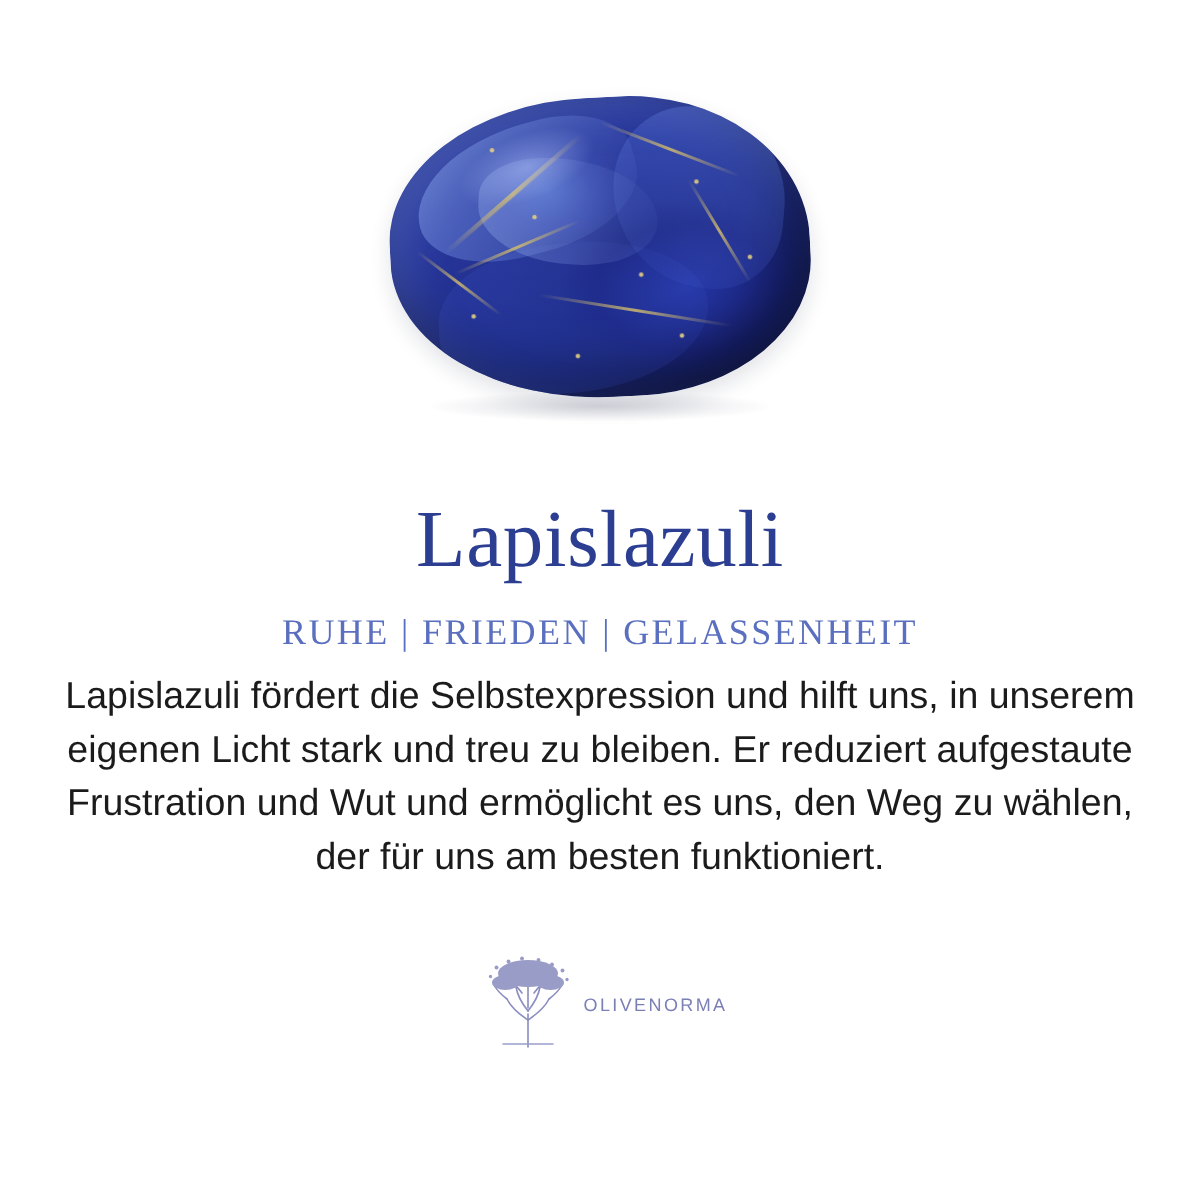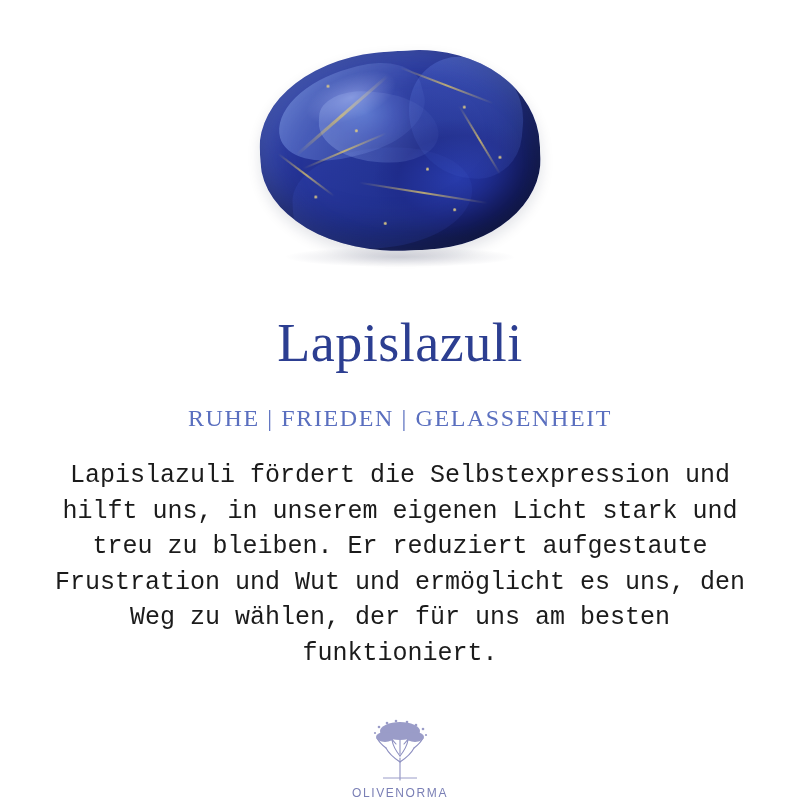--- a/index.html
+++ b/index.html
@@ -131,47 +131,47 @@
     border-radius: 50%;
   }
 
   
   .title {
     font-family: "Liberation Serif", serif;
     font-size: 54px;
     color: #2c3e91;
     font-weight: 400;
     letter-spacing: 0.5px;
-    margin: 12px;
+    margin: 0;
     line-height: 1.1;
     text-align: center;
   }
   .keywords {
     font-family: Liberation Serif, serif;
     font-size: 24px;
     color: #5a6fbf;
     letter-spacing: 1.6px;
     margin-top: 20px;
     text-align: center;
   }
   .description {
     width: 740px;
-    margin-top: 26px;
-    font-family: Liberation Mono, monospace;
+    margin-top: 11px;
+    font-family: Liberation Sans, sans-serif;
     font-size: 25px;
     line-height: 1.42;
     color: #1b1b1b;
     text-align: center;
   }
 
   
   .logo-area {
     margin-top: 22px;
     display: flex;
-    flex-direction: column;
+    flex-direction: row;
     align-items: center;
     text-align: right;
   }
   .logo-mark {
     width: 74px;
     height: 66px;
   }
   .logo-text {
     margin-top: 2px;
     font-family: "Liberation Sans", sans-serif;

